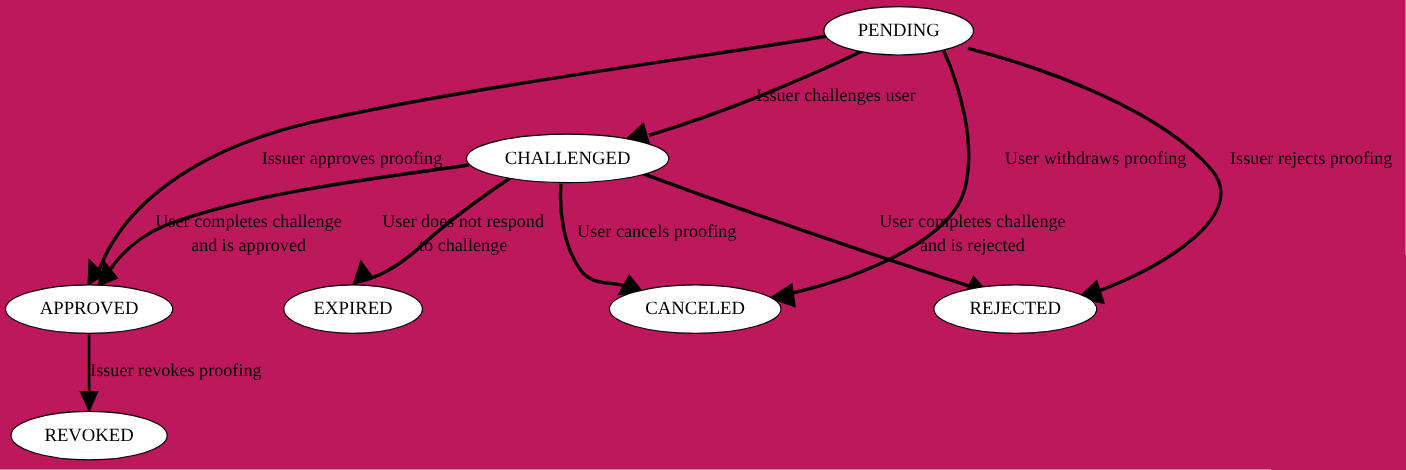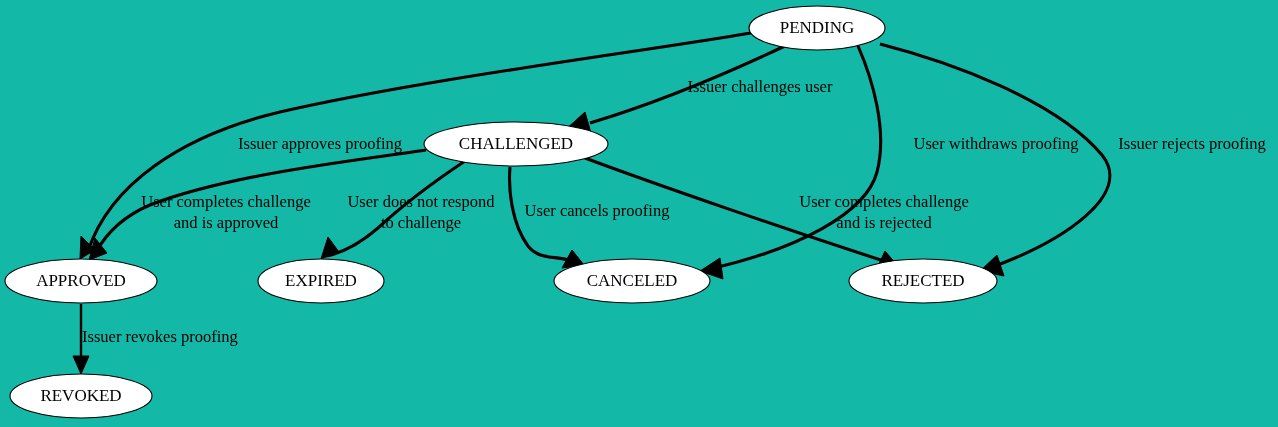--- a/index.html
+++ b/index.html
@@ -8,21 +8,21 @@
     padding: 0;
     background: #ffffff;
   }
   body {
     font-family: "Liberation Serif", "DejaVu Serif", serif;
   }
   #canvas {
     position: relative;
     width: 1278px;
     height: 427px;
-    background: #14b8a6;
+    background: #be185d;
     overflow: hidden;
   }
   #graph-svg {
     position: absolute;
     top: 0;
     left: 0;
     width: 1278px;
     height: 427px;
     display: block;
   }

